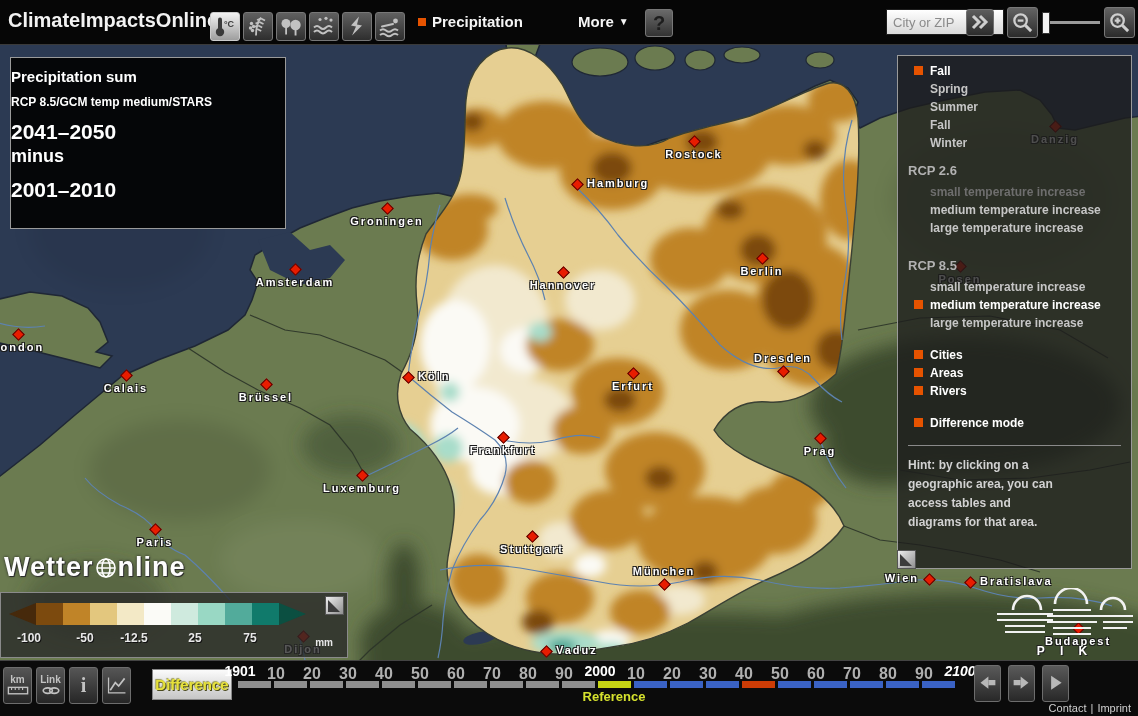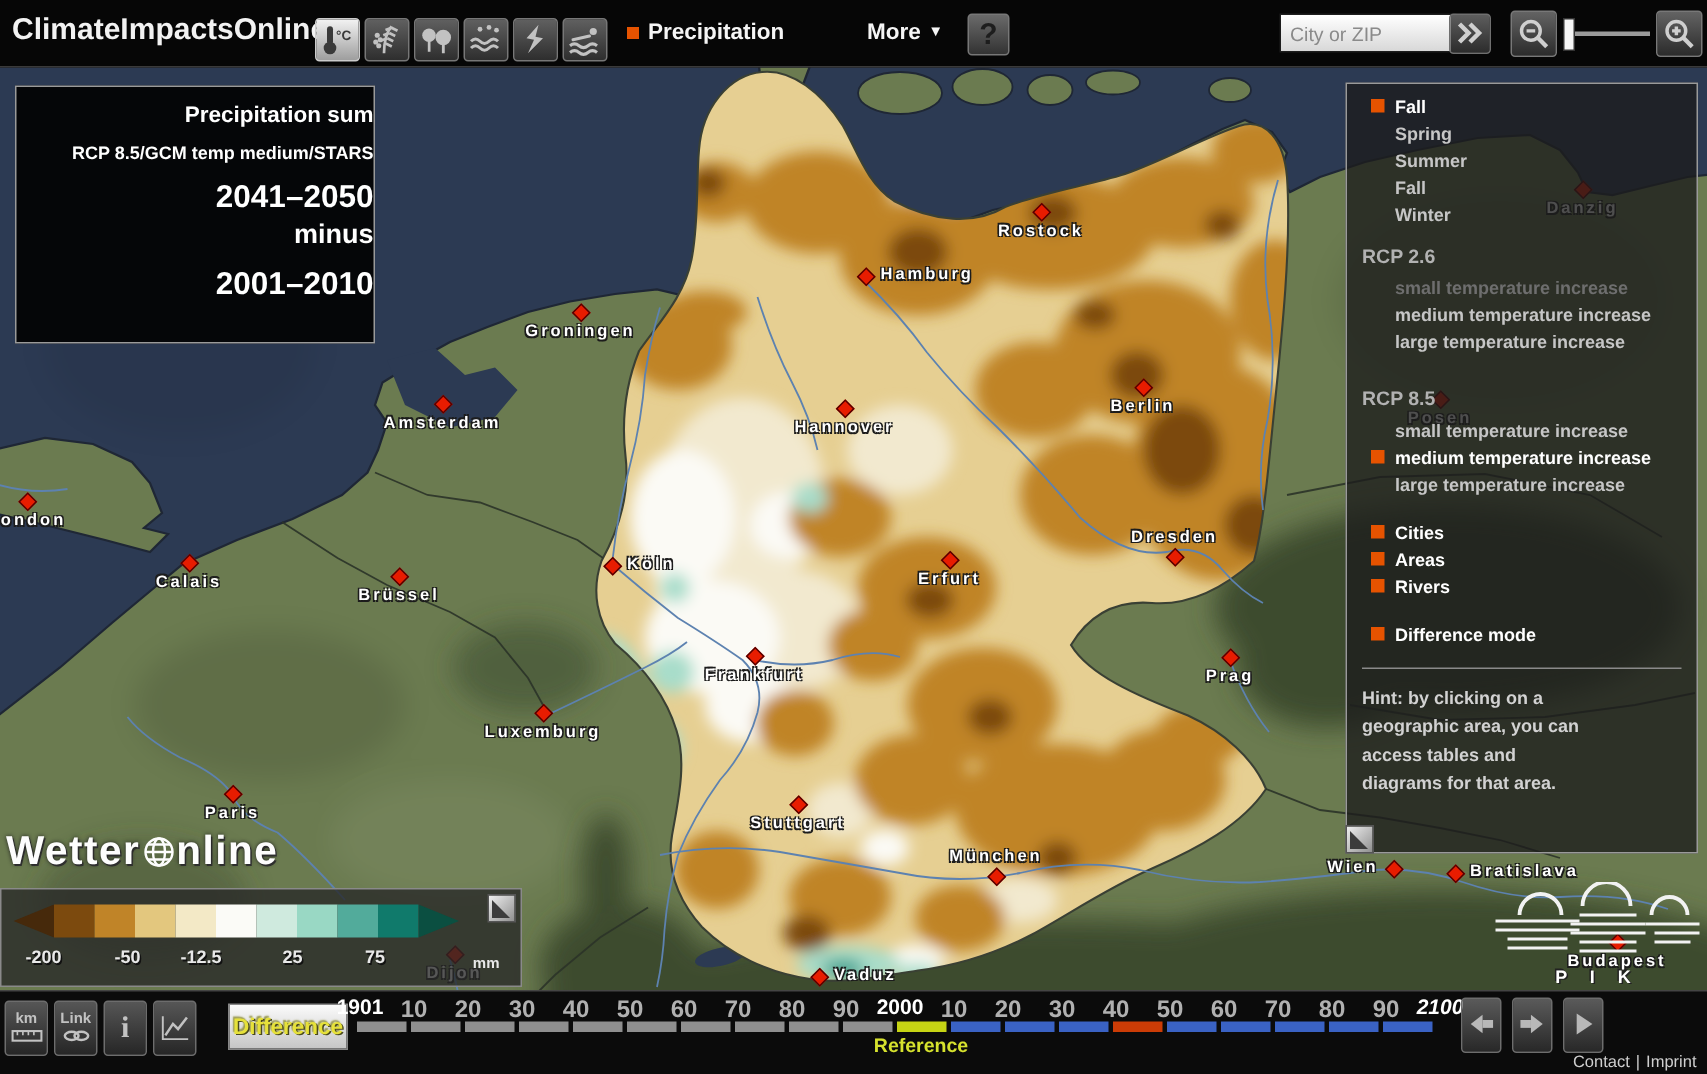--- a/index.html
+++ b/index.html
@@ -28,34 +28,34 @@
   .icon-btn.sel{background:linear-gradient(#f2f2f2,#9e9e9e);border-color:#ccc;}
   .icon-btn svg{width:100%;height:100%}
   #menu-precip{position:absolute;left:418px;top:13px;display:flex;align-items:center;gap:6px}
   .sq{width:8px;height:8px;background:#e65300;display:inline-block}
   #menu-precip span.mlabel,#menu-more span.mlabel{font-size:15px;font-weight:bold;color:#f5f5f5}
   #menu-more{position:absolute;left:578px;top:13px;display:flex;align-items:center;gap:5px}
   #menu-more .arr{font-size:10px;color:#f5f5f5}
   #help-btn{position:absolute;left:645px;top:9px;width:28px;height:28px;border-radius:3px;
       background:linear-gradient(#6a6a6a,#333);border:1px solid #777;color:#1d1d1d;
       font-size:20px;font-weight:bold;text-align:center;line-height:26px;box-sizing:border-box}
-  #search-box{position:absolute;left:853px;top:9px;width:118px;height:26px;box-sizing:border-box;
+  #search-box{position:absolute;left:886px;top:9px;width:118px;height:26px;box-sizing:border-box;
       border:1px solid #1d1d1d;background:linear-gradient(#fff,#d8d8d8);color:#8a8a8a;
       font-size:13px;padding:0 6px;font-family:"Liberation Sans",sans-serif}
   #search-box::placeholder{color:#8a8a8a}
   #go-btn{position:absolute;left:966px;top:9px;width:28px;height:27px;border-radius:3px;
       background:linear-gradient(#5d5d5d,#2c2c2c);border:1px solid #6f6f6f;box-sizing:border-box;padding:4px 3px}
   #zoom-out-btn,#zoom-in-btn{position:absolute;top:7px;width:31px;height:31px;border-radius:3px;
       background:linear-gradient(#636363,#2b2b2b);border:1px solid #787878;box-sizing:border-box;padding:3px}
   #zoom-out-btn{left:1007px} #zoom-in-btn{left:1104px}
   #zoom-track{position:absolute;left:1046px;top:21px;width:54px;height:3px;background:#9a9a9a}
   #zoom-handle{position:absolute;left:1042px;top:12px;width:6px;height:20px;background:#f5f5f5;border:1px solid #333}
   
-  #info-box{position:absolute;left:10px;top:57px;width:240px;height:172px;z-index:6;
-      background:rgba(2,2,2,.92);border:1px solid #9a9a9a;color:#fff;text-align:right;box-sizing:border-box}
+  #info-box{position:absolute;left:10px;top:57px;width:276px;height:172px;z-index:6;
+      background:rgba(2,2,2,.92);border:1px solid #9a9a9a;color:#fff;text-align:left;box-sizing:border-box}
   #info-box .t{font-size:15px;font-weight:bold;margin-top:10px}
   #info-box .s{font-size:12px;font-weight:bold;margin-top:10px}
   #info-box .p{font-size:21px;font-weight:bold;margin-top:11px}
   #info-box .m{font-size:18px;font-weight:bold;margin-top:2px}
   
   #sidebar{position:absolute;left:897px;top:55px;width:235px;height:514px;z-index:6;
       background:rgba(28,28,28,.78);border:1px solid #9a9a9a;box-sizing:border-box;
       padding:8px 6px 0 10px;color:#c8c8c8}
   .s-row{display:flex;align-items:center;gap:7px;margin:0 0 5px 6px;height:13px}
   .s-row .s-label{font-size:12px;font-weight:bold;color:#c6c6c6;white-space:nowrap}
@@ -524,21 +524,21 @@
         <div class="ramp-seg" style="background: rgb(227, 199, 126);"></div>
         <div class="ramp-seg" style="background: rgb(243, 233, 198);"></div>
         <div class="ramp-seg" style="background: rgb(251, 251, 247);"></div>
         <div class="ramp-seg" style="background: rgb(207, 234, 222);"></div>
         <div class="ramp-seg" style="background: rgb(153, 216, 196);"></div>
         <div class="ramp-seg" style="background: rgb(82, 171, 155);"></div>
         <div class="ramp-seg" style="background: rgb(16, 122, 107);"></div>
         <div class="ramp-seg last" style="background: rgb(11, 79, 65);"></div>
       </div>
     <div id="legend-labels">
-        <span class="leg-lab" style="left: 28px;">-200</span>
+        <span class="leg-lab" style="left: 28px;">-100</span>
         <span class="leg-lab" style="left: 84px;">-50</span>
         <span class="leg-lab" style="left: 133px;">-12.5</span>
         <span class="leg-lab" style="left: 194px;">25</span>
         <span class="leg-lab" style="left: 249px;">75</span>
       </div>
     <div id="leg-unit">mm</div>
     <div class="collapse-btn" id="legend-collapse"></div>
   </div>
 
   <div id="topbar">

